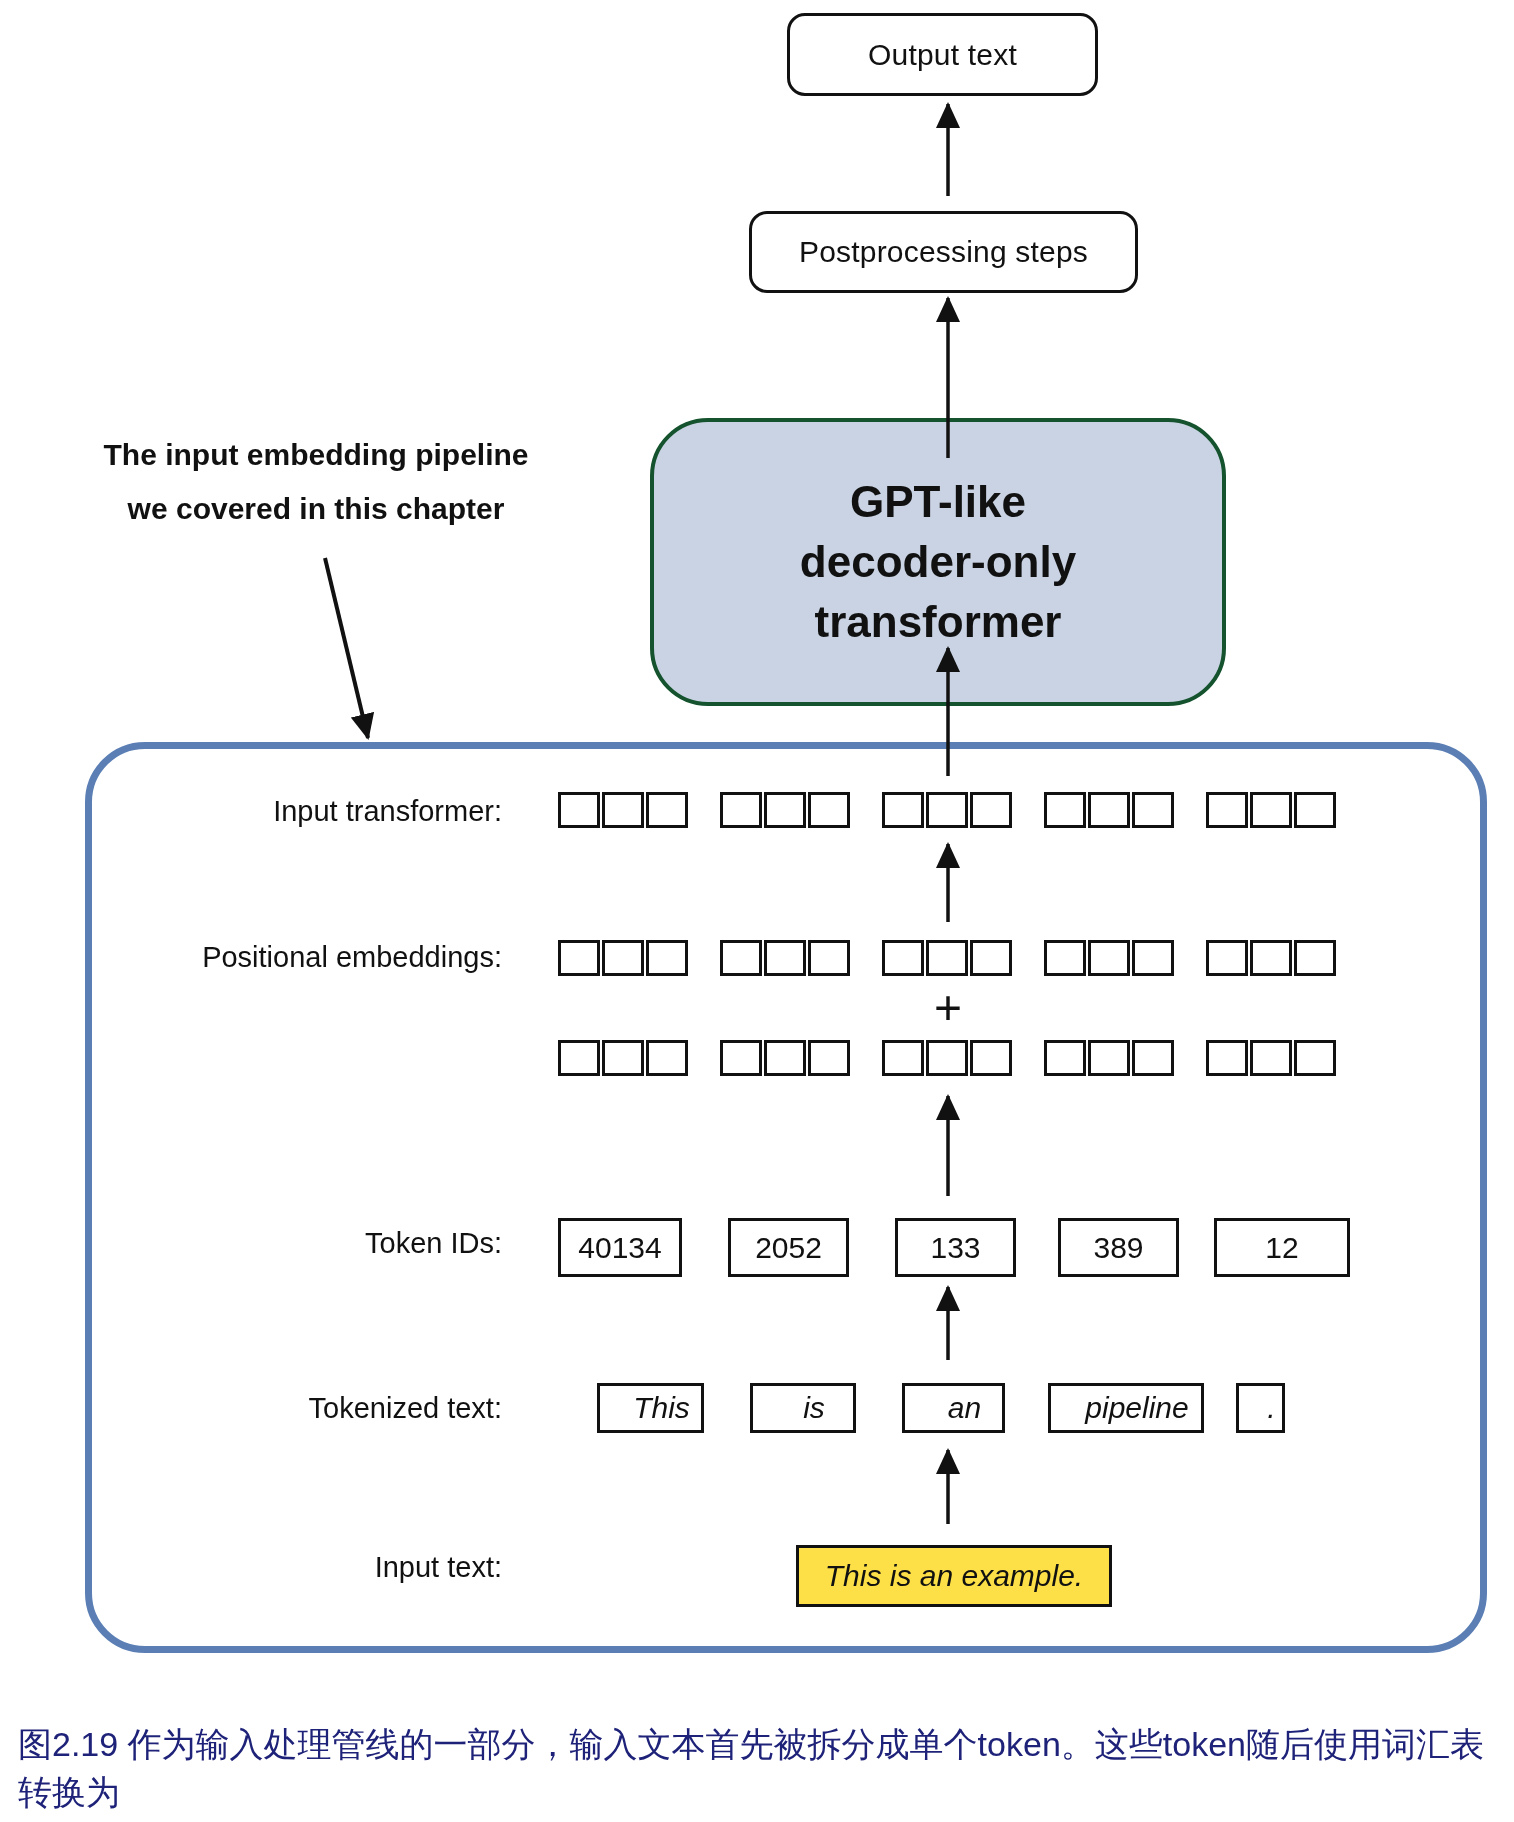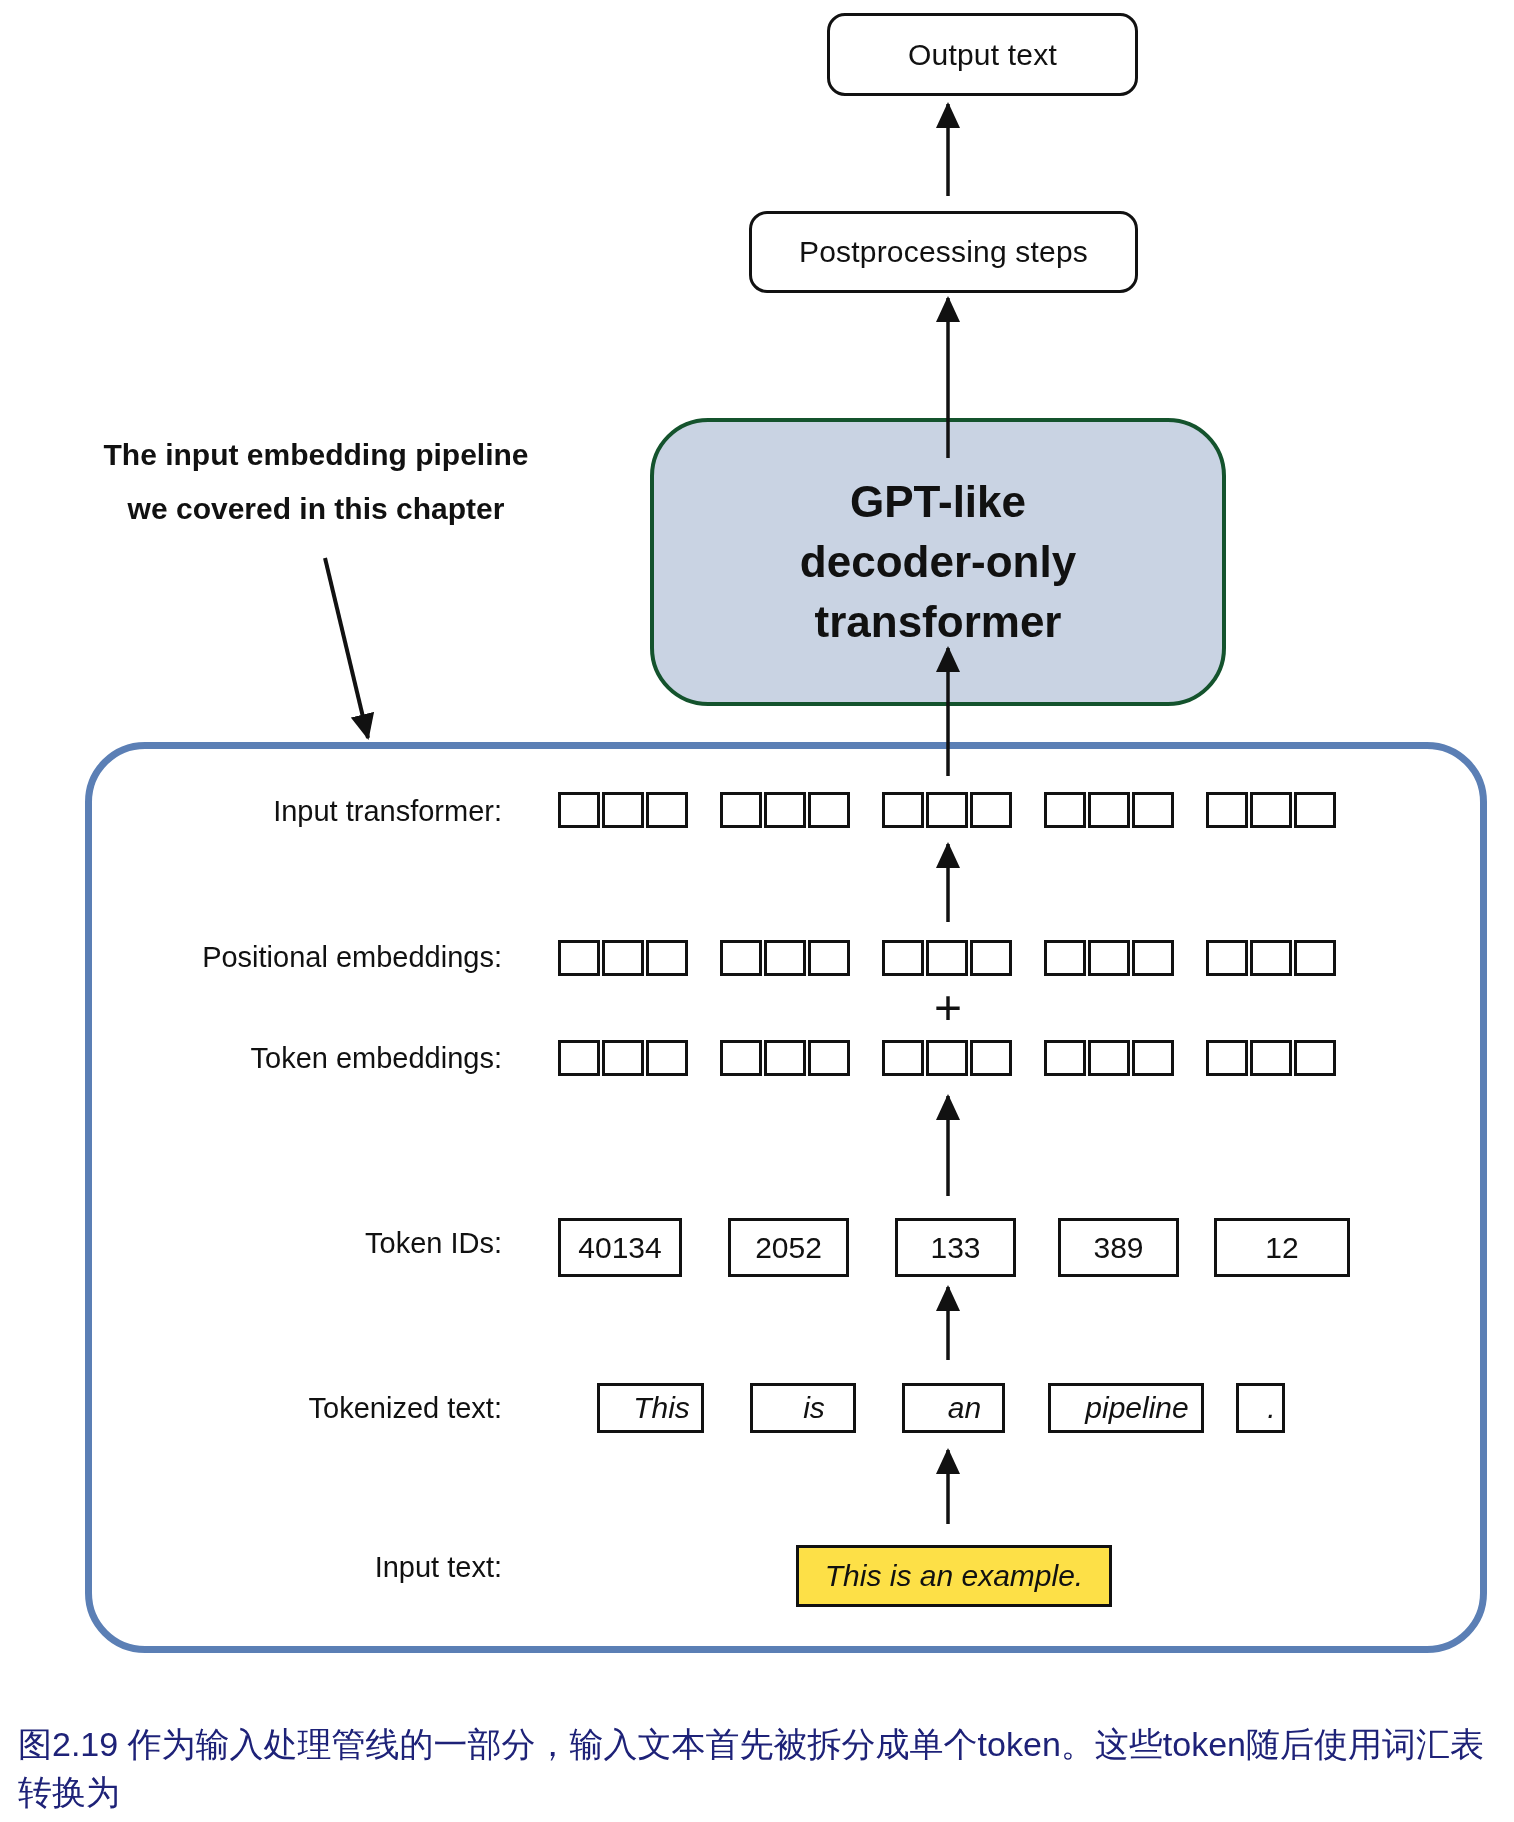--- a/index.html
+++ b/index.html
@@ -6,21 +6,21 @@
   #canvas{
     position:relative;width:1514px;height:1822px;background:#ffffff;
     font-family:"Liberation Sans", sans-serif;color:#111;overflow:hidden;
   }
   
   .flow-box{
     position:absolute;display:flex;align-items:center;justify-content:center;
     border:3.5px solid #111;border-radius:18px;background:#fff;
     font-size:30px;letter-spacing:.2px;z-index:1;
   }
-  #output-box{left:787px;top:13px;width:305px;height:77px;margin-left:40px;}
+  #output-box{left:787px;top:13px;width:305px;height:77px;}
   #postprocessing-box{left:749px;top:211px;width:383px;height:76px;}
   
   #gpt-box{
     position:absolute;left:650px;top:418px;width:568px;height:280px;
     background:var(--gpt-fill,#c9d3e3);border:4px solid #14532d;border-radius:58px;
     display:flex;flex-direction:column;align-items:center;justify-content:center;
     z-index:1;
   }
   #gpt-box .gpt-line{font-size:44px;font-weight:bold;line-height:60px;text-align:center;}
   
@@ -115,21 +115,20 @@
 
   <div id="annotation">
     <div>The input embedding pipeline</div>
     <div>we covered in this chapter</div>
   </div>
 
   <div id="pipeline-container"></div>
 
   <div class="row-label" id="lbl-input-emb">Input transformer:</div>
   <div class="row-label" id="lbl-pos-emb">Positional embeddings:</div>
-  <div class="row-label" id="lbl-tok-emb">Token embeddings:</div>
   <div class="row-label" id="lbl-token-ids">Token IDs:</div>
   <div class="row-label" id="lbl-tokenized">Tokenized text:</div>
   <div class="row-label" id="lbl-input-text">Input text:</div>
 
   <div class="emb-row" id="row-input-emb">
       <div class="emb-group">
         <span class="emb-cell"></span>
         <span class="emb-cell"></span>
         <span class="emb-cell"></span>
       </div>

